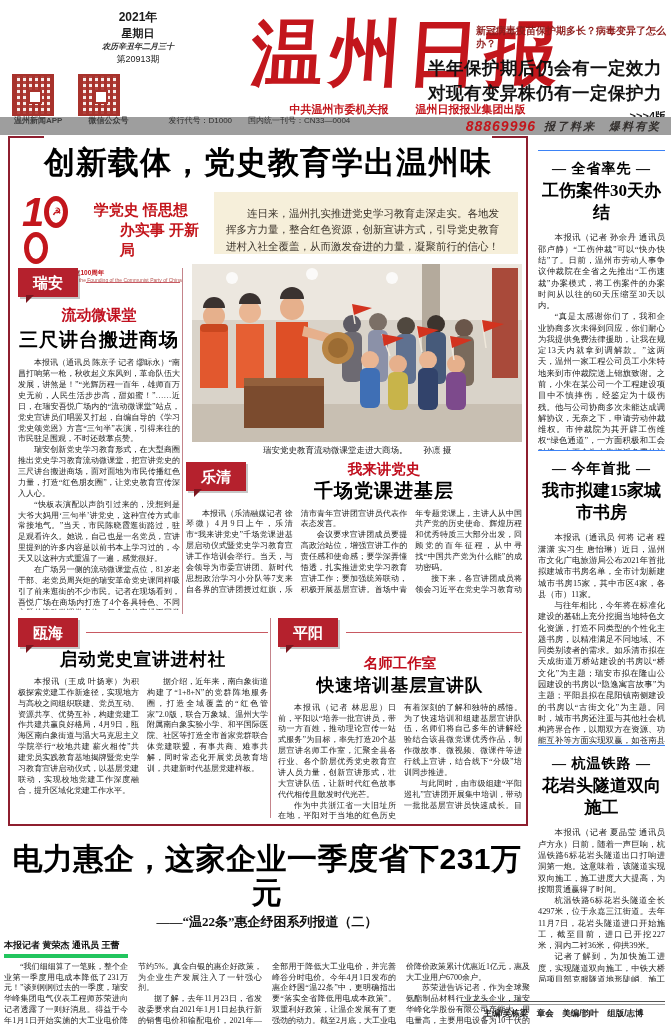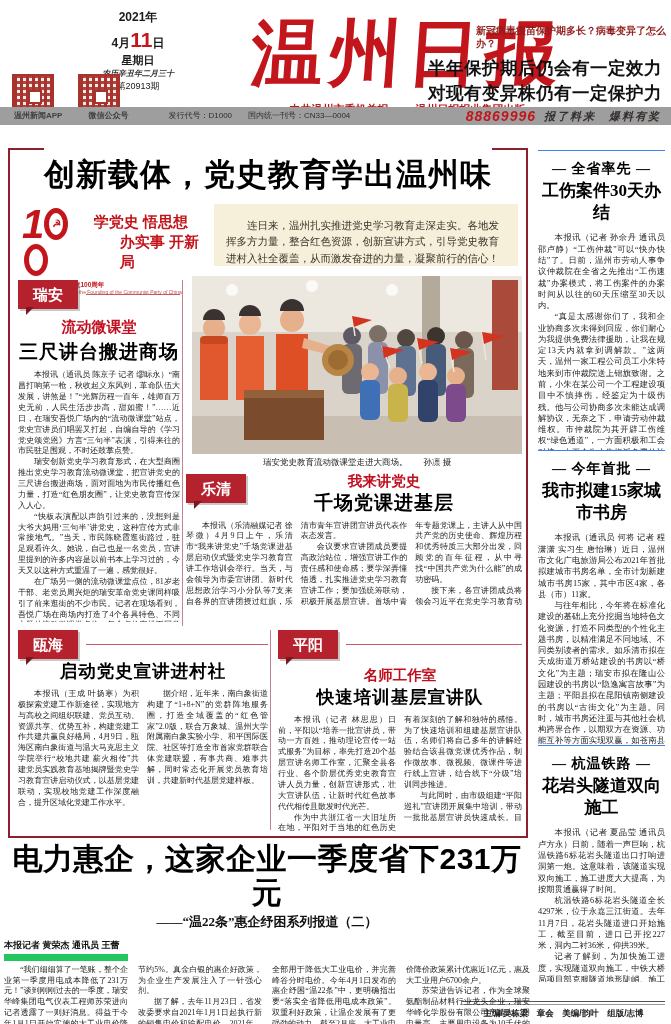--- a/index.html
+++ b/index.html
@@ -22,31 +22,31 @@
   .teaser { position:absolute; left:428px; top:24px; width:238px; }
   .teaser-q { font:700 10px/1.3 "Liberation Sans", sans-serif; color:#8f1d1c; margin-bottom:6px;margin-left:48px; }
   .teaser-h { font:900 17.5px/1.4 "Liberation Sans", sans-serif; color:#111; letter-spacing:.5px; }
   .teaser-ref { text-align:right; font:700 11px/1.4 "Liberation Sans", sans-serif; margin-top:4px; }
   .qr { position:absolute; top:74px; width:42px; height:42px; border:2px solid #a8322c; background:
       repeating-linear-gradient(0deg, rgba(168,50,44,.9) 0 3px, transparent 3px 6px),
       repeating-linear-gradient(90deg, #a8322c 0 3px, #f7ecea 3px 6px); }
   .qr::after { content:""; position:absolute; left:14px; top:14px; width:10px; height:10px; background:#fff; border:2px solid #a8322c; }
   .qr1 { left:12px; } .qr2 { left:78px; }
 
-  .infobar { position:absolute; left:0; top:107px; width:671px; height:18px; background:#9e9e9e;
-    display:flex; align-items:center; font-family:"Liberation Sans", sans-serif; }
+  .infobar { position:absolute; left:0; top:117px; width:671px; height:18px; background:#9e9e9e;
+    display:flex; font-family:"Liberation Sans", sans-serif; }
   .ib-label { font:700 8px/1 "Liberation Sans", sans-serif; color:#3f3f3f; }
   .ib-l1 { margin-left:14px; } .ib-l2 { margin-left:26px; }
   .ib-codes { font:8px/1 "Liberation Sans", sans-serif; color:#2e2e2e; margin-left:40px; }
   .ib-right { margin-left:auto; margin-right:10px; display:flex; align-items:center; gap:8px; }
   .ib-hotline { font:italic 900 14px/1 "Liberation Sans", sans-serif; color:#c3161c; letter-spacing:1px; }
   .ib-slogan { font:italic 900 11px/1 "Liberation Sans", sans-serif; color:#34302e; letter-spacing:2px; }
 
   
-  .feature { position:absolute; left:8px; top:148px; width:520px; height:690px;
+  .feature { position:absolute; left:8px; top:136px; width:520px; height:690px;
     border-left:2px solid #8e1f2f; border-right:2px solid #8e1f2f; border-bottom:2px solid #8e1f2f; }
   .corner { position:absolute; top:0; width:34px; height:2px; background:#8e1f2f; }
   .corner.l { left:0; } .corner.r { right:0; }
   .f-headline { text-align:center; font:900 31px/1.25 "Liberation Sans", sans-serif; color:#000;
     letter-spacing:1px; margin-top:8px; }
   .f-toprow { position:absolute; left:12px; top:56px; width:496px; display:flex; }
   .logo100 { width:178px; padding-top:2px; }
   .logo-line1 { display:flex; align-items:center; gap:8px; }
   .hundred { font:italic 900 40px/0.9 "Liberation Sans", sans-serif; color:#c3161c; letter-spacing:-2px; }
   .hundred .z { display:inline-block; width:24px; height:32px; border:5px solid #c3161c; border-radius:50%;
@@ -107,32 +107,31 @@
 
   .rail-footer { position:absolute; left:462px; top:1001px; width:203px; border-top:1px solid #555; padding-top:2px; }
   .rail-footer .inner { border-top:1px solid #999; padding-top:3px;
     font:700 8.5px/1.3 "Liberation Sans", sans-serif; text-align:center; color:#222; }
 
   
   .bottom { position:absolute; left:4px; top:842px; width:526px; }
   .b-headline { text-align:center; font:900 30px/1.12 "Liberation Sans", sans-serif; color:#000; letter-spacing:.5px; }
   .b-subtitle { text-align:center; font:700 13px/1.25 "Liberation Serif", serif; color:#111; margin-top:5px; }
   .b-byline { display:inline-block; font:700 9px/1.4 "Liberation Sans", sans-serif; color:#111;
-    border-bottom:7px solid #22c55e; padding:2px 8px 2px 0; margin-top:7px; }
+    border-bottom:4px solid #22c55e; padding:2px 8px 2px 0; margin-top:7px; }
   .b-body { margin-top:4px; column-count:4; column-gap:10px; height:80px;
     font:8px/1.34 "Liberation Serif", serif; text-align:justify; color:#222; overflow:hidden; }
 </style>
 </head>
 <body>
 
 <div class="page">
 
   <div class="dateblock">
     <div class="db-year">2021年</div>
-    <div class="db-day"><span>4月</span><b>11</b><span>日</span></div>
     <div class="db-week">星期日</div>
     <div class="db-lunar">农历辛丑年二月三十</div>
     <div class="db-issue">第20913期</div>
   </div>
 
   <div class="qr qr1"></div>
   <div class="qr qr2"></div>
 
   <div class="masthead">温州日报</div>
   <div class="orgline">

